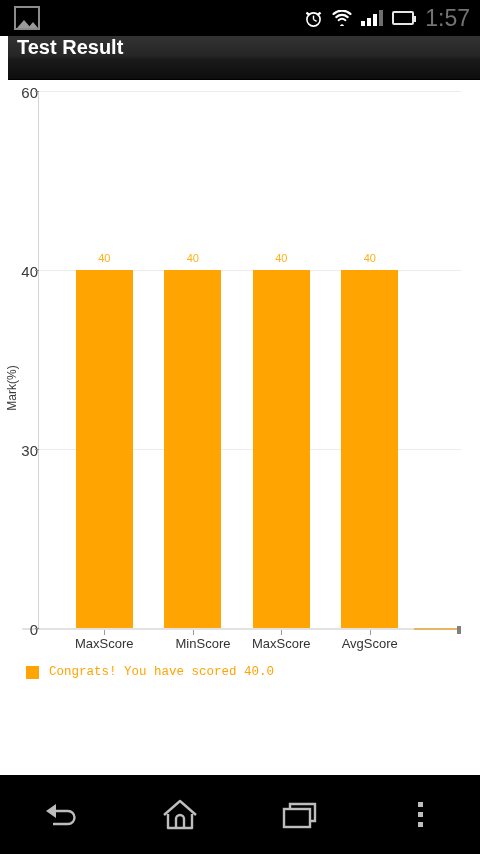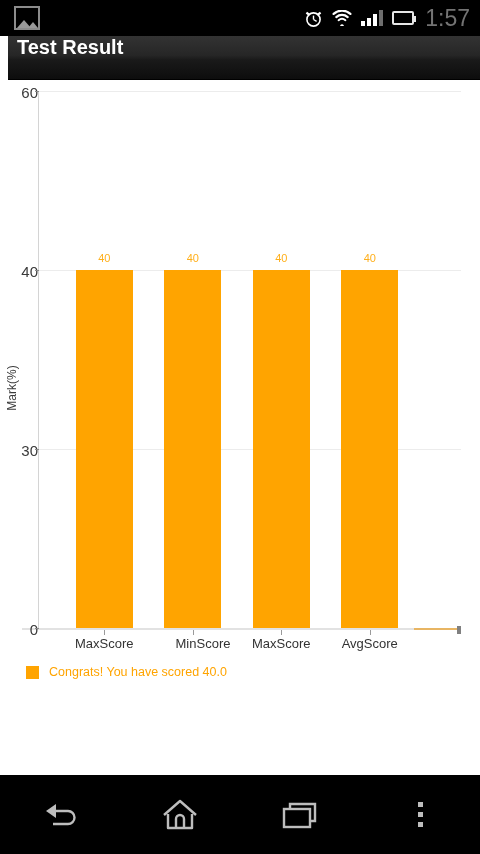--- a/index.html
+++ b/index.html
@@ -333,21 +333,21 @@
         <div class="xtick-label" style="left: 231.25px; width: 100px;">MaxScore</div>
         <div class="xtick-mark" style="left: 281.25px;"></div>
         <div class="xtick-label" style="left: 319.75px; width: 100px;">AvgScore</div>
         <div class="xtick-mark" style="left: 369.75px;"></div>
       </div>
     <div id="ylabel">Mark(%)</div>
   </div>
 
   <div id="legend">
     <span id="legend-swatch" style="background: rgb(255, 164, 0);"></span>
-    <span id="legend-text" style="color: rgb(255, 164, 0);">Congrats! You have scored 40.0</span>
+    <span id="legend-text" style="color: rgb(255, 164, 0); font-family: Liberation Mono, monospace;">Congrats! You have scored 40.0</span>
   </div>
 </div>
 
 <div id="nav-bar">
   <div class="nav-btn">
     <span>
       <svg width="40" height="30" viewBox="0 0 40 30">
         <path d="M6 11 L16 4 L16 18 Z" fill="#bdbdbd"></path>
         <path d="M13 11 L28 11 A6.5 6.5 0 0 1 28 24 L13 24" fill="none" stroke="#bdbdbd" stroke-width="2.4"></path>
       </svg>

